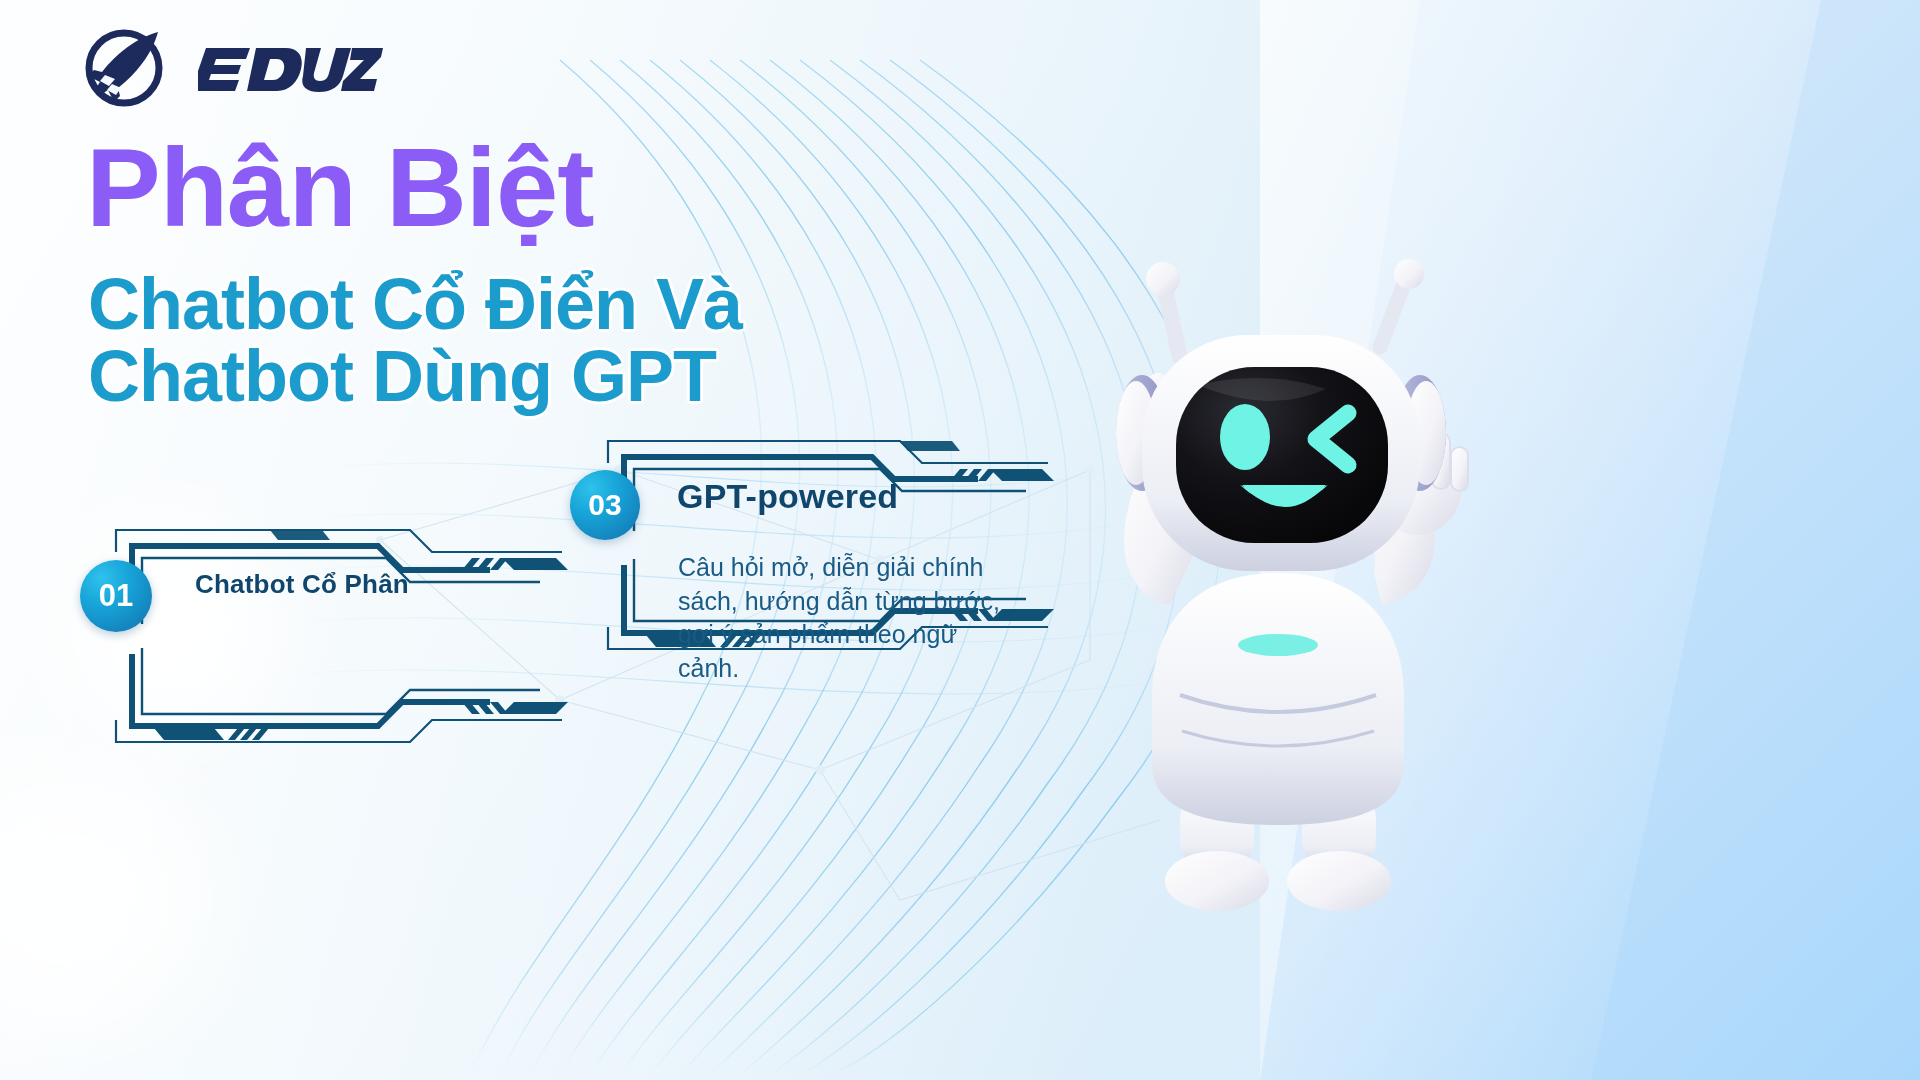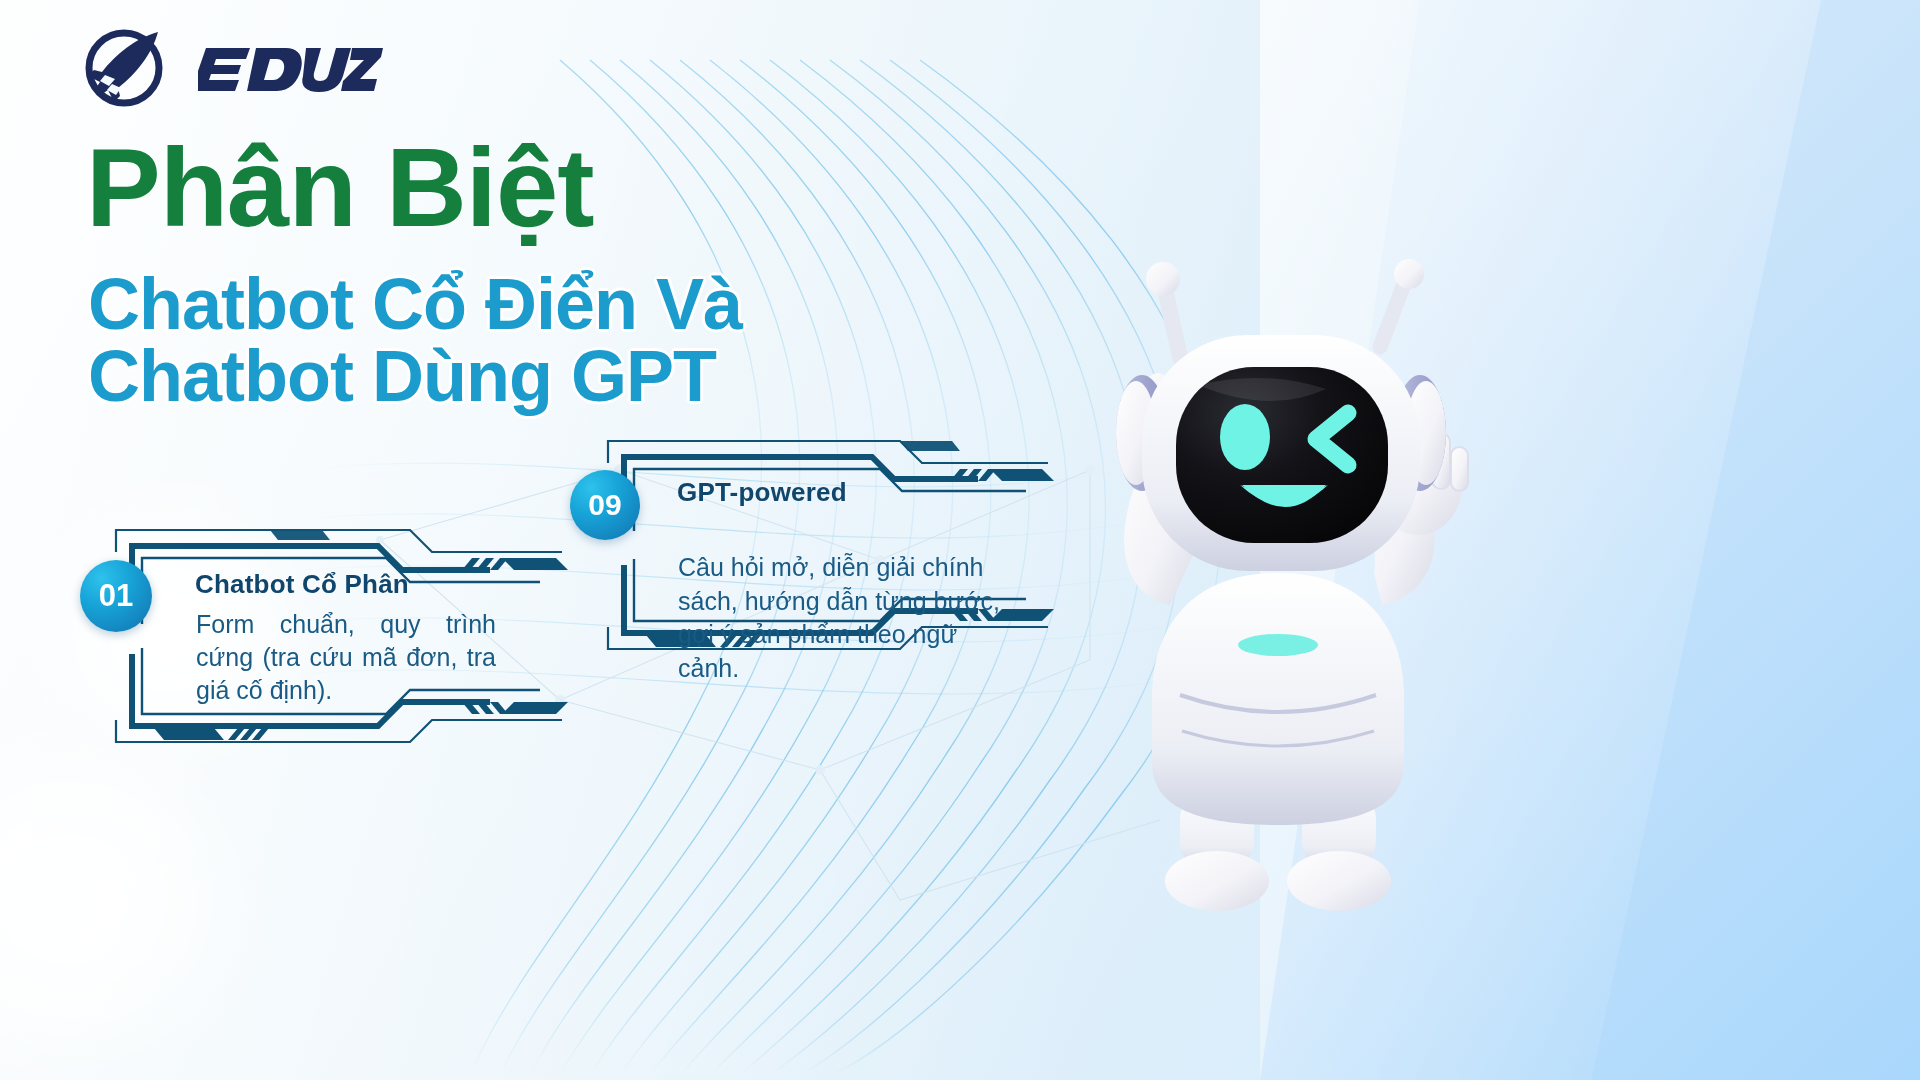--- a/index.html
+++ b/index.html
@@ -22,21 +22,21 @@
     background:linear-gradient(100deg,rgba(255,255,255,.75),rgba(255,255,255,.05));
     transform:rotate(12deg);}
   .glow-soft{position:absolute;border-radius:50%;filter:blur(46px);pointer-events:none;}
 
   
   .logo{position:absolute;left:72px;top:26px;display:flex;align-items:center;gap:6px;}
   .logo svg{display:block;}
 
   
   .title-main{position:absolute;left:86px;top:132px;
-    font-size:112px;font-weight:800;letter-spacing:-1px;color:#15803d;line-height:1.0;
+    font-size:112px;font-weight:800;letter-spacing:-1px;color:#8b5cf6;line-height:1.0;
     text-shadow:0 2px 0 rgba(255,255,255,.5);white-space:nowrap;}
   .title-sub{position:absolute;left:88px;
     font-size:72px;font-weight:800;letter-spacing:-1px;color:#1b9ccd;line-height:1.0;
     white-space:nowrap;
     text-shadow:
       -2px -2px 0 rgba(255,255,255,.95),2px -2px 0 rgba(255,255,255,.95),
       -2px  2px 0 rgba(255,255,255,.95),2px  2px 0 rgba(255,255,255,.95),
        0   -3px 0 rgba(255,255,255,.95),0    3px 0 rgba(255,255,255,.95),
       -3px  0   0 rgba(255,255,255,.95),3px  0   0 rgba(255,255,255,.95);}
   .title-sub.l1{top:268px;}
@@ -56,21 +56,21 @@
   
   #card-01{left:110px;top:512px;width:460px;height:248px;}
   #card-01 .card-badge{left:-30px;top:48px;width:72px;height:72px;font-size:31px;text-align:center;}
   #card-01 .card-title{left:85px;top:57px;font-size:26px;letter-spacing:.2px;}
   #card-01 .card-body{left:86px;top:96px;width:300px;font-size:25px;line-height:1.32;
     text-align:justify;text-justify:inter-word;}
 
   
   #card-02{left:600px;top:425px;width:455px;height:240px;}
   #card-02 .card-badge{left:-30px;top:45px;width:70px;height:70px;font-size:30px;}
-  #card-02 .card-title{left:77px;top:52px;font-size:26px;letter-spacing:.2px;}
+  #card-02 .card-title{left:77px;top:52px;font-size:34px;letter-spacing:.2px;}
   #card-02 .card-body{left:78px;top:90px;width:330px;font-size:25px;line-height:1.34;margin-top:36px;}
 
   
   .robot-wrap{position:absolute;left:1030px;top:175px;width:520px;height:760px;}
   .robot-wrap svg{display:block;}
 </style>
 </head>
 <body>
 
 <div id="stage">
@@ -245,21 +245,20 @@
         <path d="M118 228 l10 -12 h7 l-10 12 z"></path>
         <path d="M130 228 l10 -12 h7 l-10 12 z"></path>
         <path d="M142 228 l10 -12 h7 l-10 12 z"></path>
       </g>
       <g fill="#0f5276">
         <path d="M160 18 L212 18 L220 28 L168 28 Z" opacity=".95"></path>
       </g>
     </svg>
     <div class="card-badge">01</div>
     <div class="card-title">Chatbot Cổ Phân</div>
-    <div class="card-body">Form chuẩn, quy trình cứng (tra cứu mã đơn, tra giá cố định).</div>
   </div>
 
   <div class="card" id="card-02">
     <svg class="card-frame" viewBox="0 0 455 240" preserveAspectRatio="none">
       <g fill="none" stroke="#0f5276" stroke-width="2.2">
         <path d="M8 38 L8 16 L300 16 L322 38 L448 38"></path>
         <path d="M8 202 L8 224 L300 224 L322 202 L448 202"></path>
       </g>
       <g fill="none" stroke="#0f5276" stroke-width="6">
         <path d="M24 100 L24 32 L272 32 L294 54 L378 54"></path>
@@ -284,21 +283,21 @@
       <g fill="#0f5276">
         <path d="M46 210 L106 210 L116 222 L56 222 Z"></path>
         <path d="M120 222 l10 -12 h7 l-10 12 z"></path>
         <path d="M132 222 l10 -12 h7 l-10 12 z"></path>
         <path d="M144 222 l10 -12 h7 l-10 12 z"></path>
       </g>
       <g fill="#0f5276">
         <path d="M300 16 L352 16 L360 26 L308 26 Z" opacity=".95"></path>
       </g>
     </svg>
-    <div class="card-badge">09</div>
+    <div class="card-badge">03</div>
     <div class="card-title">GPT-powered</div>
     <div class="card-body">Câu hỏi mở, diễn giải chính sách, hướng dẫn từng bước, gợi ý sản phẩm theo ngữ cảnh.</div>
   </div>
 
   <div class="robot-wrap">
     <svg width="520" height="760" viewBox="0 0 520 760">
       <defs>
         <linearGradient id="shellg" x1="0" y1="0" x2="1" y2="1">
           <stop offset="0%" stop-color="#ffffff"></stop>
           <stop offset="55%" stop-color="#f3f3f8"></stop>

